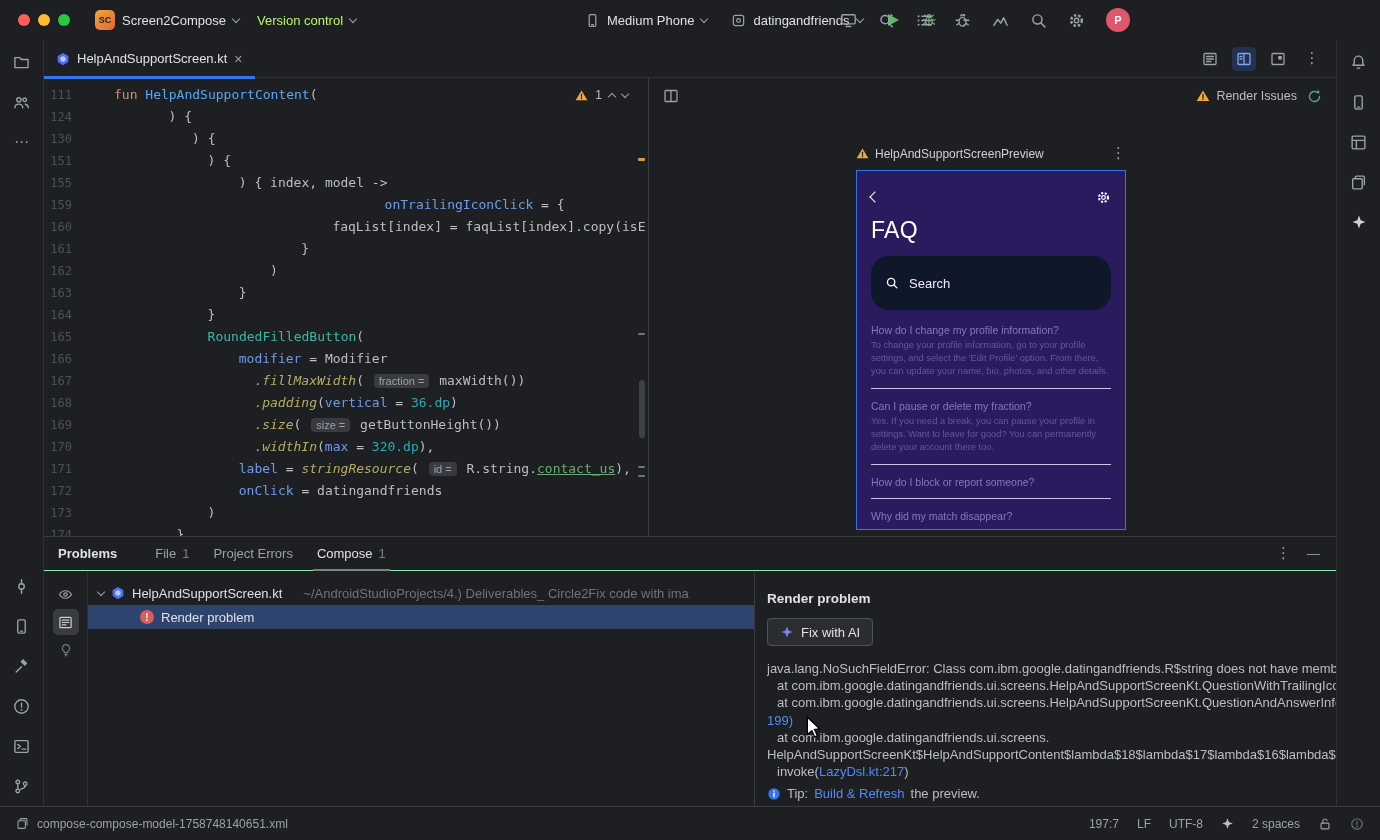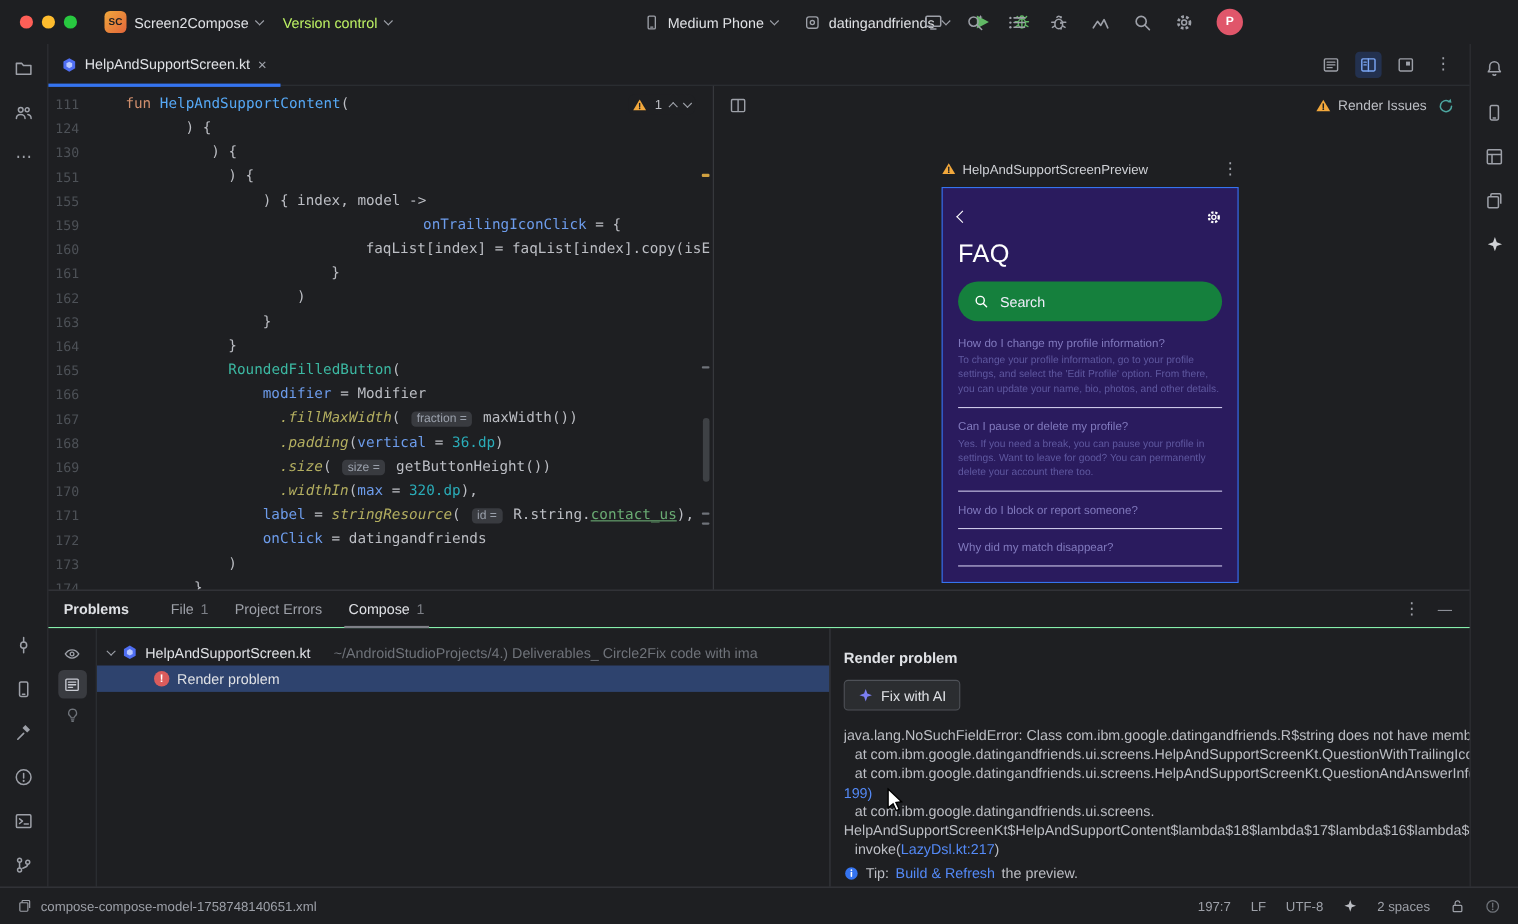--- a/index.html
+++ b/index.html
@@ -66,21 +66,21 @@
 
 #preview-pane{position:absolute;left:649px;top:78px;width:687px;height:458px;overflow:hidden;}
 .pv-header{height:36px;display:flex;align-items:center;padding:0 14px;gap:10px;}
 .pv-issues{margin-left:auto;display:flex;align-items:center;gap:6px;color:#bcbec4;font-size:12.5px;}
 .pv-label-row{position:absolute;left:207px;top:68px;width:270px;display:flex;align-items:center;gap:6px;font-size:12px;color:#cfd1d6;}
 .pv-label-row .kebab{margin-left:auto;}
 #phone{position:absolute;left:207px;top:92px;width:270px;height:360px;border:1px solid #3574f0;background:#2a1b5e;overflow:hidden;padding:12px 14px 0;}
 .ph-top{display:flex;align-items:center;justify-content:space-between;height:24px;margin-top:2px;}
 .ph-back{display:inline-block;width:8px;height:8px;border-left:1.8px solid #fff;border-bottom:1.8px solid #fff;transform:rotate(45deg);}
 .ph-title{font-size:23px;color:#ffffff;font-weight:500;margin-top:8px;letter-spacing:.3px;}
-.ph-search{margin-top:12px;height:36px;background:#15803d;border-radius:18px;display:flex;align-items:center;gap:10px;padding:0 14px;color:#efedfa;font-size:13px;}
+.ph-search{margin-top:12px;height:54px;background:#0f172a;border-radius:18px;display:flex;align-items:center;gap:10px;padding:0 14px;color:#efedfa;font-size:13px;}
 #faq-list{margin-top:14px;}
 .faq-q{font-size:10.5px;color:#8079bd;}
 .faq-a{font-size:9.3px;line-height:13px;color:#5f58a0;margin-top:3px;}
 .faq-div{height:1px;background:#ccc7e8;margin:10px 0 11px;}
 
 
 #bottom{position:absolute;left:44px;top:536px;width:1292px;height:270px;border-top:1px solid #393b40;}
 .bp-header{height:34px;display:flex;align-items:center;padding-left:14px;border-bottom:1px solid #86efac;}
 .bp-title{font-weight:700;color:#dfe1e5;margin-right:26px;}
 #ptabs{display:flex;height:34px;}
@@ -458,21 +458,21 @@
           </span>
         <span>Search</span>
       </div>
       <div id="faq-list">
           <div class="faq-block">
             <div class="faq-q">How do I change my profile information?</div>
             <div class="faq-a">To change your profile information, go to your profile settings, and select the 'Edit Profile' option. From there, you can update your name, bio, photos, and other details.</div>
             <div class="faq-div"></div>
           </div>
           <div class="faq-block">
-            <div class="faq-q">Can I pause or delete my profile?</div>
+            <div class="faq-q">Can I pause or delete my fraction?</div>
             <div class="faq-a">Yes. If you need a break, you can pause your profile in settings. Want to leave for good? You can permanently delete your account there too.</div>
             <div class="faq-div"></div>
           </div>
           <div class="faq-block">
             <div class="faq-q">How do I block or report someone?</div>
             <div class="faq-div"></div>
           </div>
           <div class="faq-block">
             <div class="faq-q">Why did my match disappear?</div>
             <div class="faq-div"></div>

